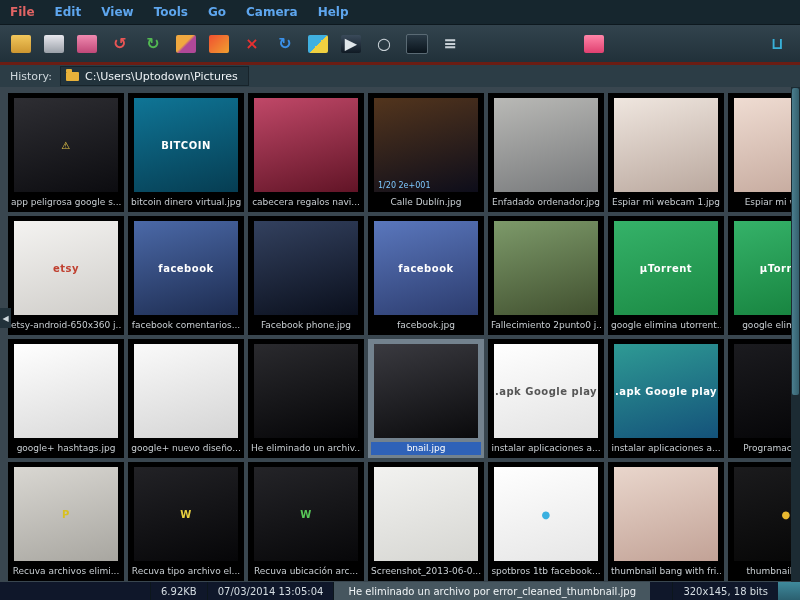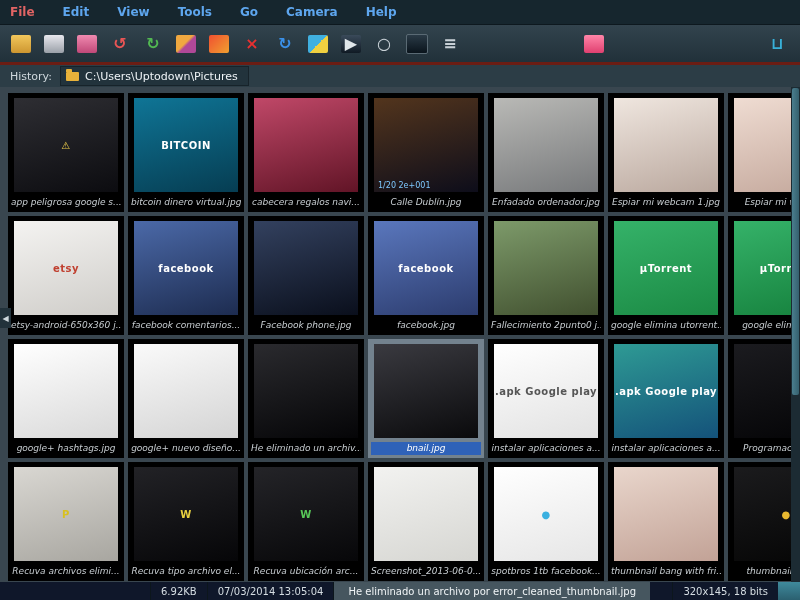--- a/index.html
+++ b/index.html
@@ -5,21 +5,21 @@
   html,body { margin:0; padding:0; }
   body {
     width:800px; height:600px; overflow:hidden; position:relative;
     background:#33424c; font-family:"DejaVu Sans", sans-serif;
     -webkit-font-smoothing:antialiased;
   }
 
   
   #menubar {
     height:24px; background:#16262e; display:flex; align-items:center;
-    gap:28px; padding:0 10px; font-size:12px; font-weight:bold;
+    gap:20px; padding:0 10px; font-size:12px; font-weight:bold;
     border-bottom:1px solid #0d181e;
   }
   .menu-item { cursor:default; }
 
   
   #toolbar {
     height:37px; background:linear-gradient(#32434d,#21313a);
     border-bottom:3px solid #6b1d14;
     display:flex; align-items:center; gap:7px; padding:0 8px;
   }
@@ -51,21 +51,21 @@
     display:grid; grid-template-columns:repeat(7,116px); grid-auto-rows:119px;
     gap:4px; align-content:start;
   }
   .cell { background:#000; display:flex; flex-direction:column; padding:3px; box-sizing:border-box; }
   .cell.sel { background:#73828e; }
   .thumb { flex:1; margin:2px 3px; position:relative; display:flex; align-items:center; justify-content:center; overflow:hidden; }
   .ov { font-size:10px; font-weight:bold; letter-spacing:0.5px; text-align:center; }
   .exif { position:absolute; left:4px; bottom:2px; font-size:8px; color:#7ec8ff; }
   .cap {
     height:13px; line-height:13px; text-align:center; font-size:9px;
-    color:#c8ced2; white-space:nowrap; overflow:hidden; margin-top:2px;font-style:italic;
+    color:#c8ced2; white-space:nowrap; overflow:hidden; margin-top:2px;
   }
   .cell.sel .cap { background:#2f62b8; color:#ffffff; }
 
   
   #left-arrow {
     position:absolute; left:0; top:308px; width:11px; height:20px;
     background:#22323b; color:#cfd8dd; font-size:8px;
     display:flex; align-items:center; justify-content:center; z-index:5;
   }
   #left-arrow::before { content:"◀"; }

